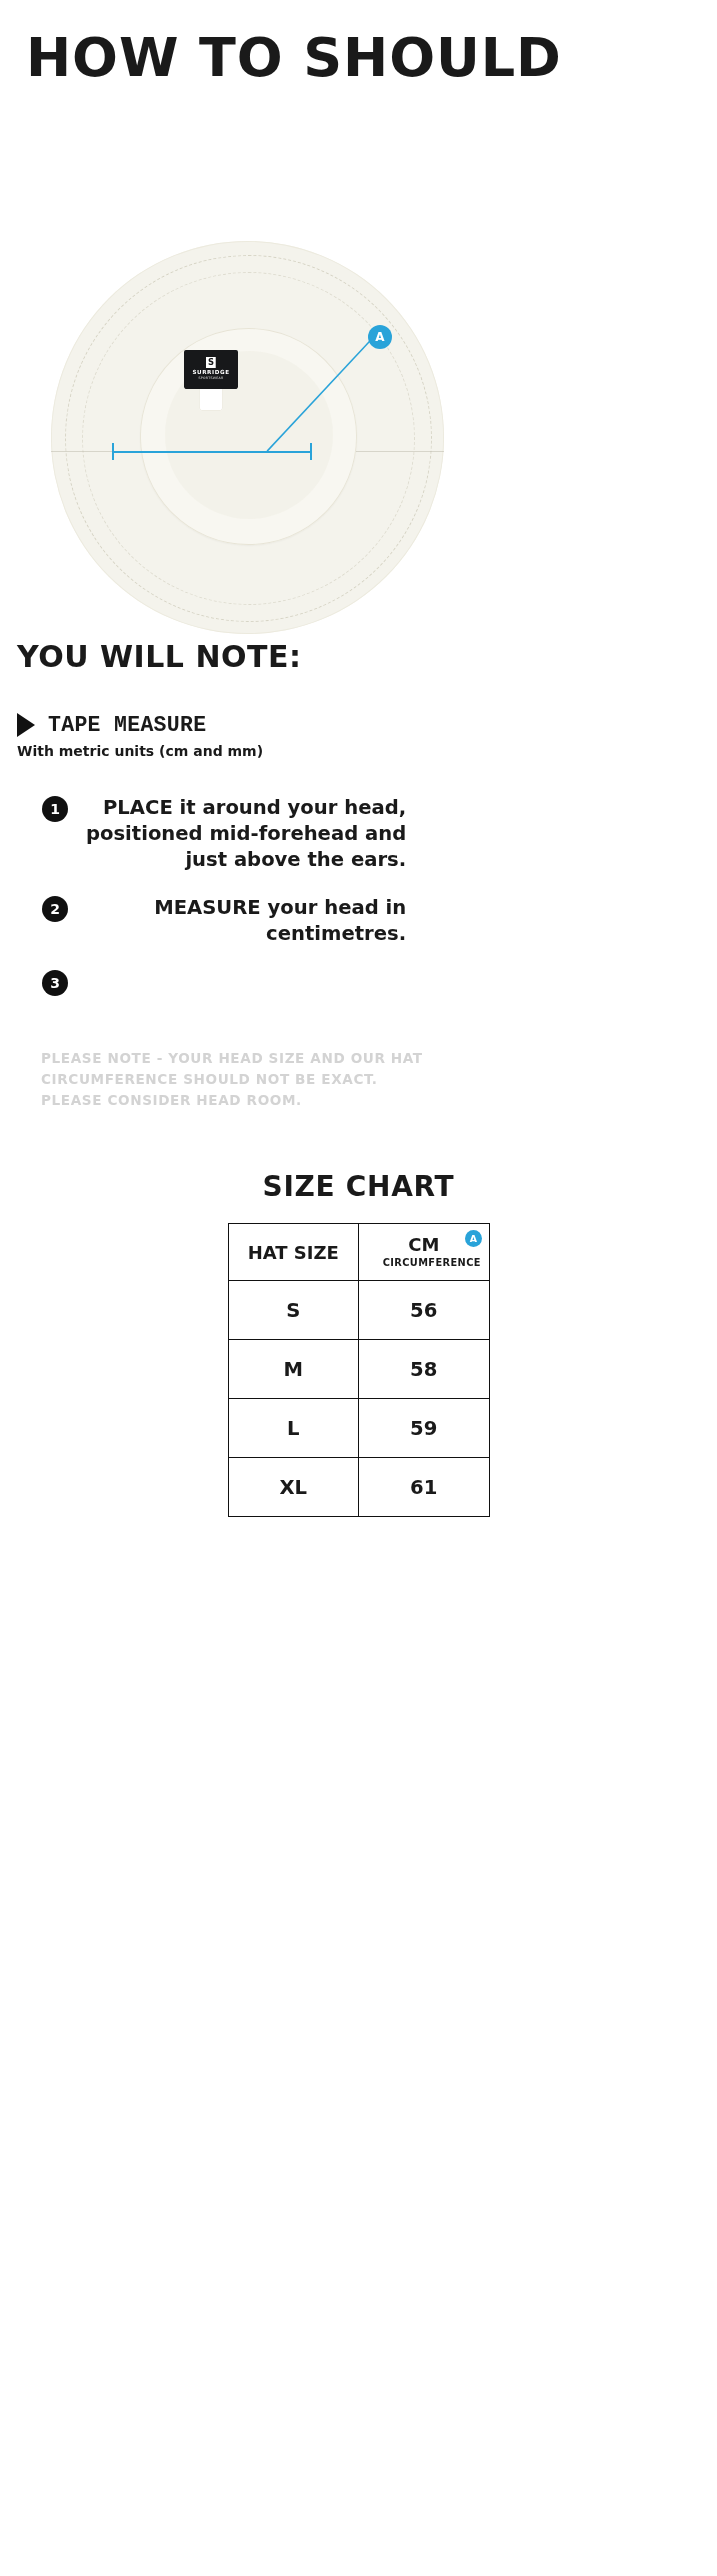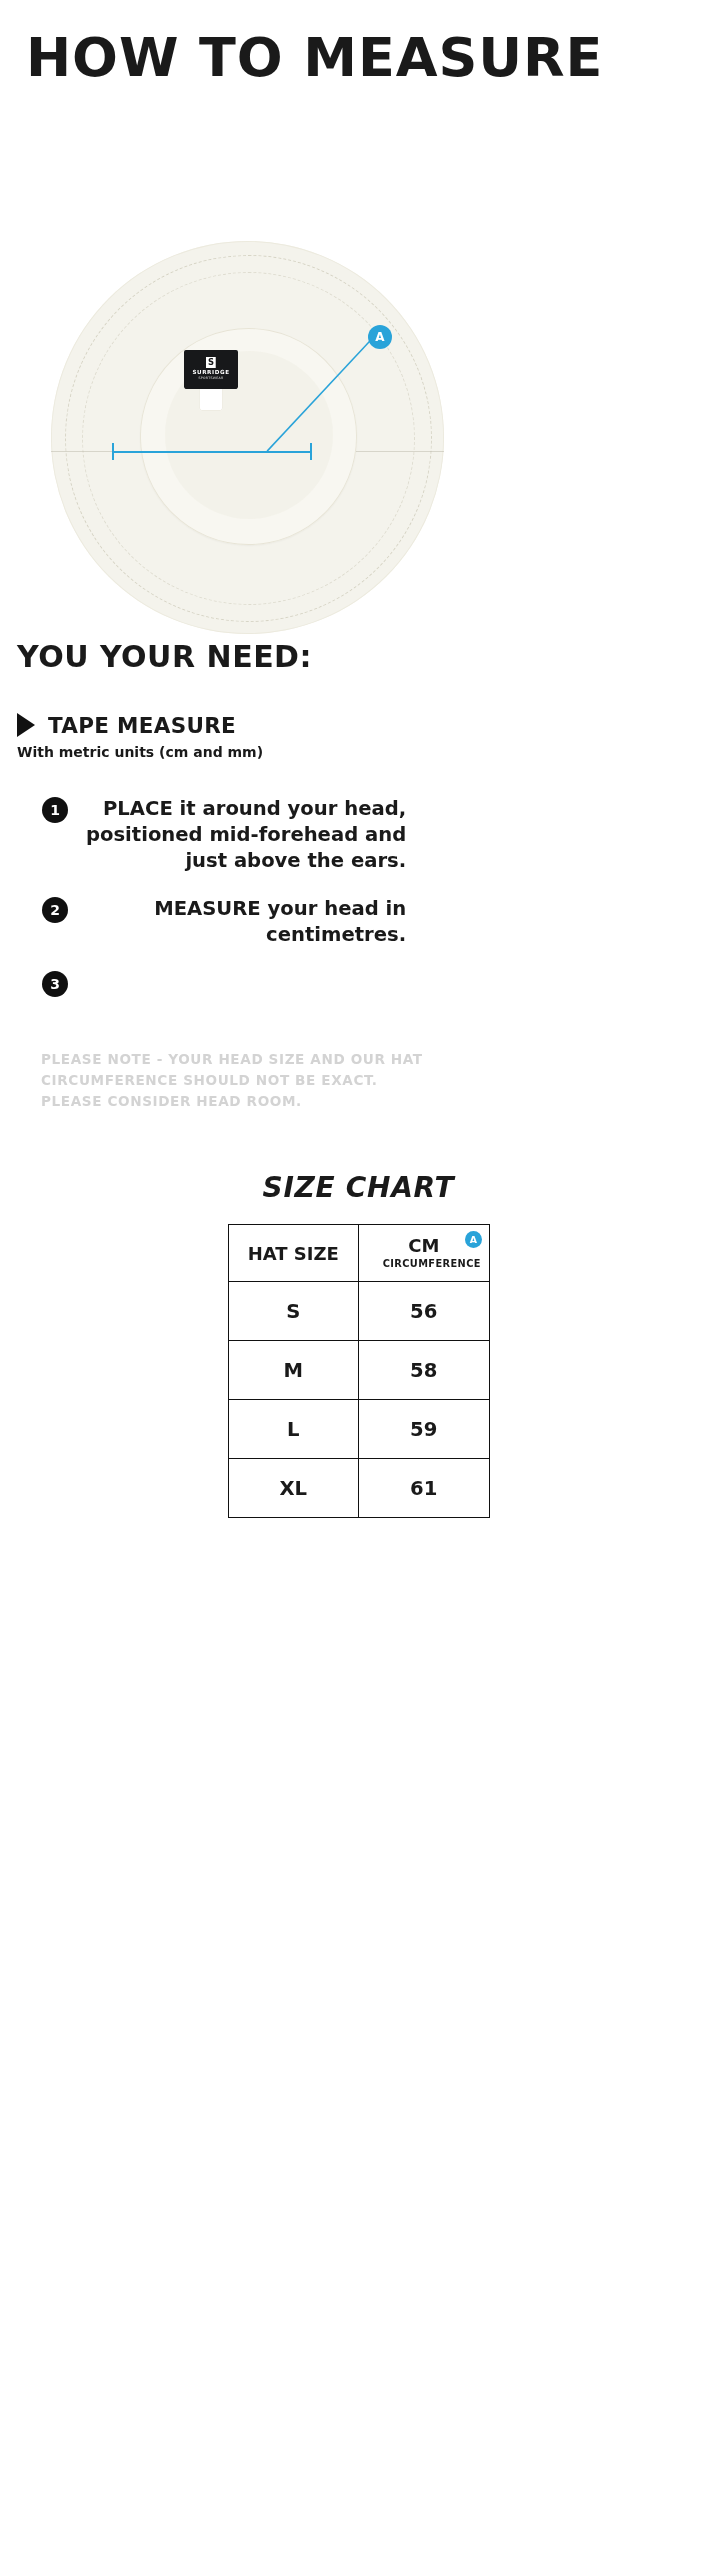--- a/index.html
+++ b/index.html
@@ -185,20 +185,21 @@
   .need-title {
     font-size: 30px;
     font-weight: bold;
     padding: 0 0 0 17px;
     letter-spacing: 0.5px;
   }
   .tape-row {
     display: flex;
     align-items: flex-start;
     padding: 39px 0 0 17px;
+    font-family: Liberation Mono, monospace;
   }
   .tri {
     width: 0; height: 0;
     border-left: 18.7px solid #111111;
     border-top: 12px solid transparent;
     border-bottom: 12px solid transparent;
     margin-right: 13px;
   }
   .tape-label {
     font-size: 21.5px;
@@ -253,21 +254,20 @@
     max-width: 393px;
   }
 
   
   .chart-title {
     text-align: center;
     font-size: 28px;
     font-weight: bold;
     letter-spacing: 0.7px;
     margin-top: 58px;
-    font-style: italic;
   }
   table.size-chart {
     border-collapse: collapse;
     margin: 20.6px auto 0 auto;
     width: 262px;
     table-layout: fixed;
   }
   table.size-chart th,
   table.size-chart td {
     border: 1.4px solid #111111;
@@ -306,21 +306,21 @@
     color: #ffffff;
     font-size: 9.4px;
     font-weight: bold;
     line-height: 17px;
     text-align: center;
   }
 </style>
 </head>
 <body>
 
-<div class="page-title">HOW TO MEASURE</div>
+<div class="page-title">HOW TO SHOULD</div>
 
 <div class="hat-figure">
   <div class="hat-brim"></div>
   <div class="hat-brim-ring"></div>
   <div class="hat-brim-ring2"></div>
   <div class="centerline"></div>
   <div class="hat-crown"></div>
   <div class="hat-crown-top"></div>
 
   <div class="hat-tag"></div>
@@ -333,21 +333,21 @@
   <div class="meas-cap-l"></div>
   <div class="meas-line"></div>
   <div class="meas-cap-r"></div>
 
   <svg class="leader" viewBox="0 0 130 126" width="122" height="118">
     <line x1="0" y1="124" x2="112" y2="4" stroke="#29a3d9" stroke-width="1.6"></line>
   </svg>
   <div class="callout-a">A</div>
 </div>
 
-<div class="need-title">YOU YOUR NEED:</div>
+<div class="need-title">YOU WILL NOTE:</div>
 
 <div class="tape-row">
   <span class="tri"></span>
   <span class="tape-label">TAPE MEASURE</span>
 </div>
 <div class="tape-sub">With metric units (cm and mm)</div>
 
 <div class="steps">
   <div class="step">
     <span class="step-num">1</span>

